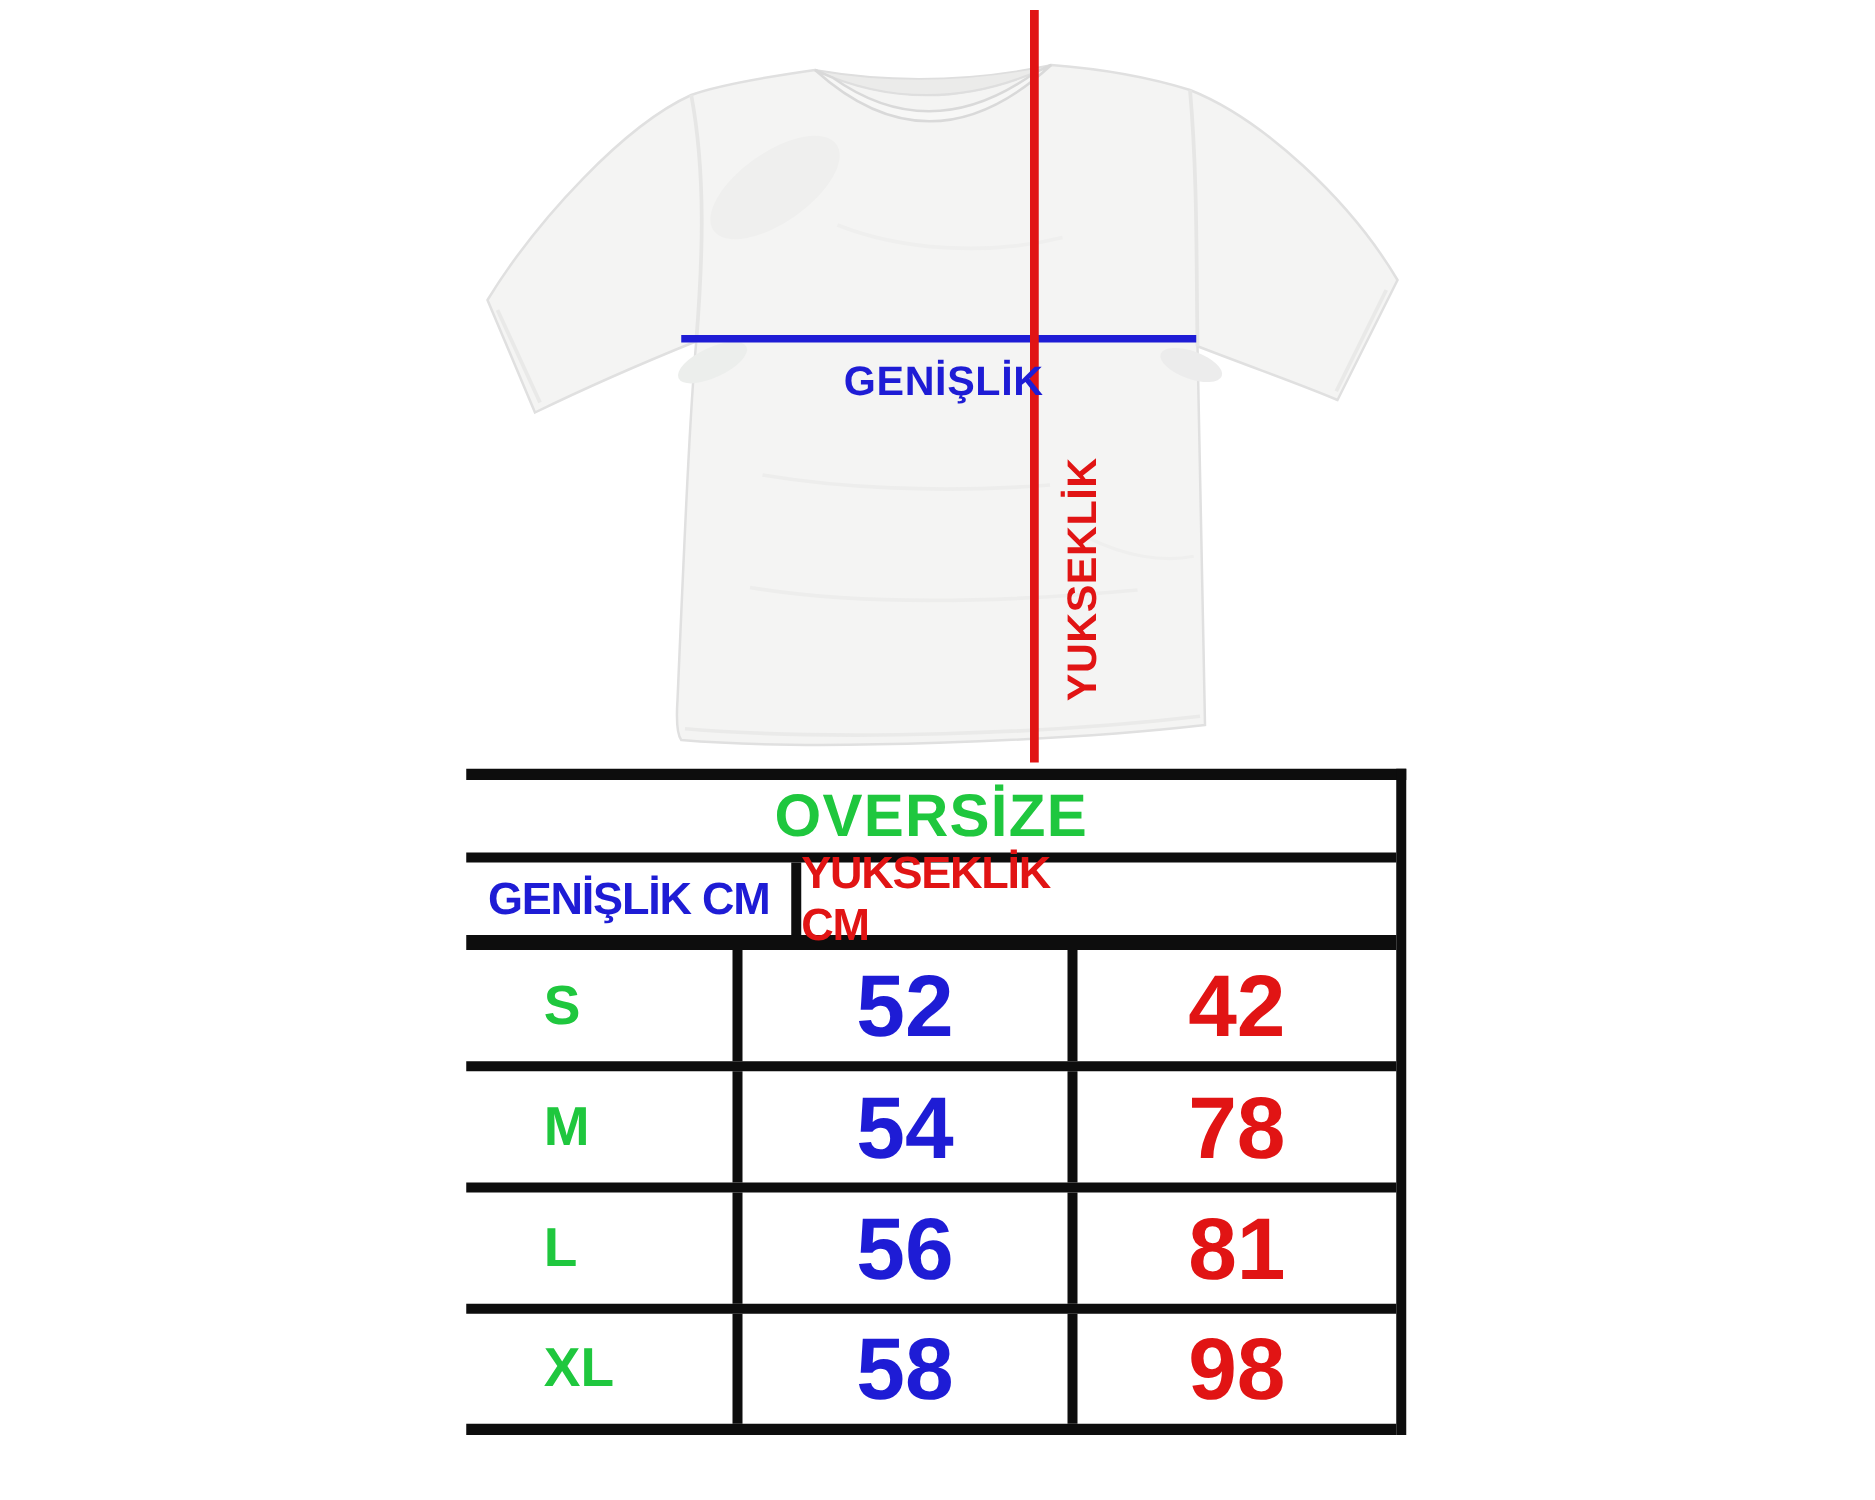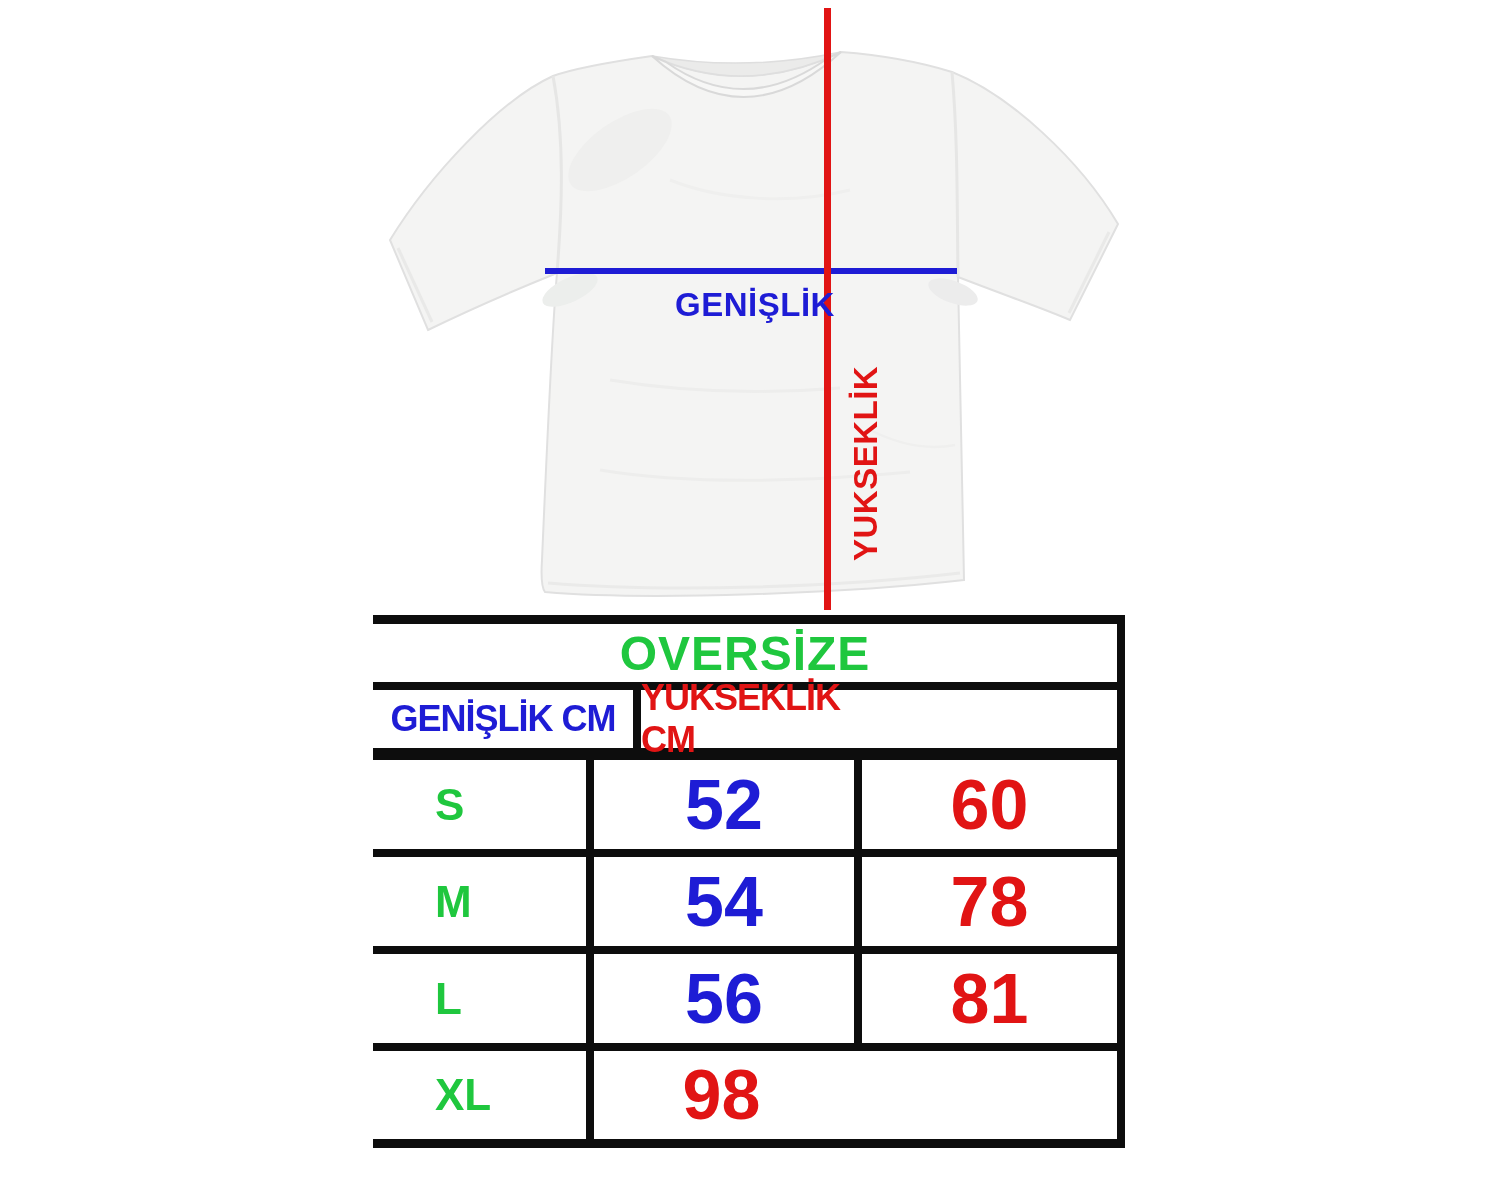--- a/index.html
+++ b/index.html
@@ -99,31 +99,32 @@
     <div class="row title-row">
       <span class="title-text">OVERSİZE</span>
     </div>
     <div class="row header-row">
       <div class="cell c2 hdr hdr-width">GENİŞLİK CM</div>
       <div class="cell c3 hdr hdr-height">YUKSEKLİK CM</div>
     </div>
     <div class="row data-row">
       <div class="cell c1 size-cell">S</div>
       <div class="cell c2 num num-width">52</div>
-      <div class="cell c3 num num-height">60</div>
+      <div class="cell c3 num num-height">42</div>
     </div>
     <div class="row data-row">
       <div class="cell c1 size-cell">M</div>
       <div class="cell c2 num num-width">54</div>
       <div class="cell c3 num num-height">78</div>
     </div>
     <div class="row data-row">
       <div class="cell c1 size-cell">L</div>
       <div class="cell c2 num num-width">56</div>
       <div class="cell c3 num num-height">81</div>
     </div>
     <div class="row data-row">
       <div class="cell c1 size-cell">XL</div>
+      <div class="cell c2 num num-width">58</div>
       <div class="cell c3 num num-height">98</div>
     </div>
   </div>
 
 </div>
 
 </body></html>

